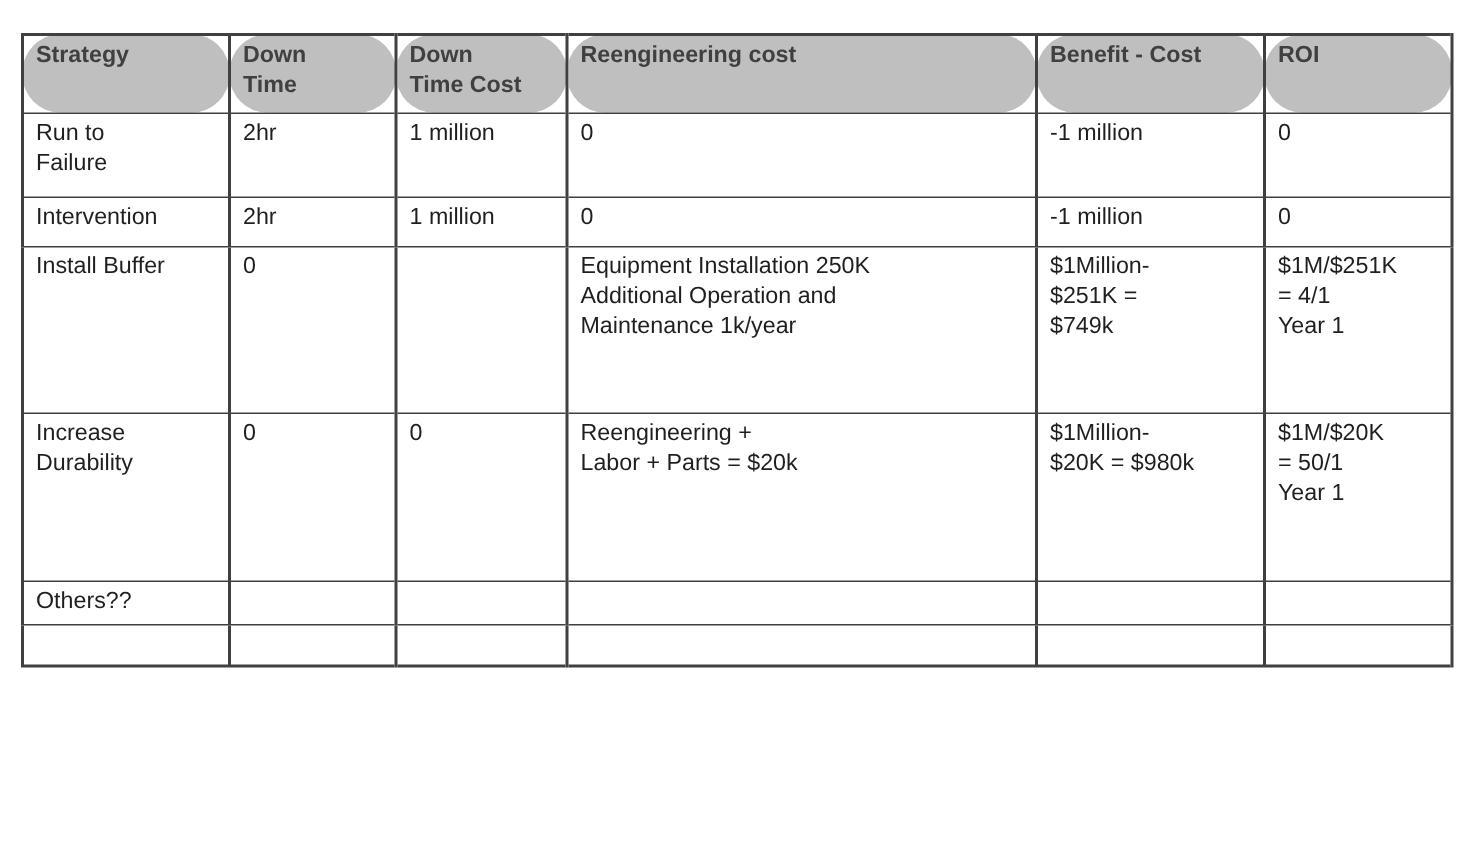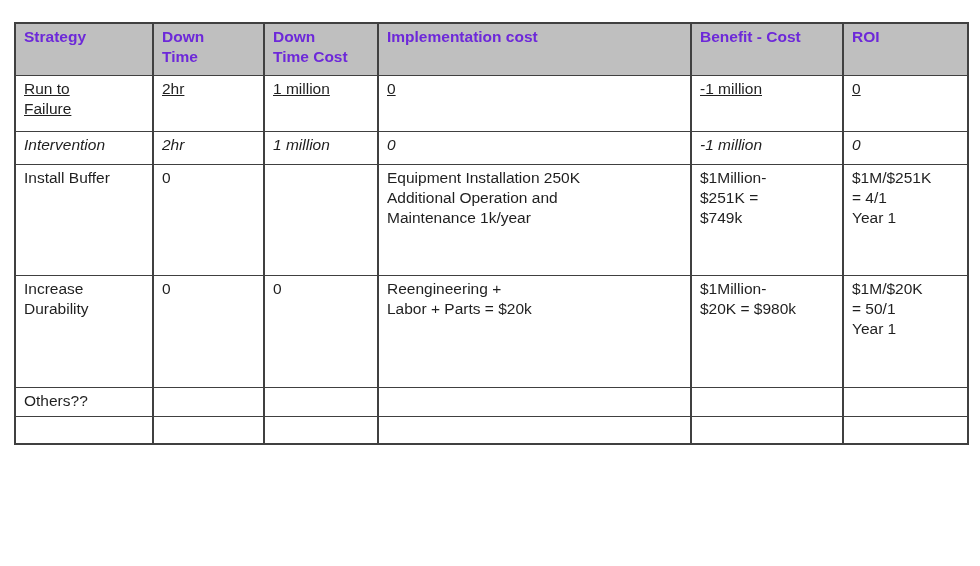--- a/index.html
+++ b/index.html
@@ -36,26 +36,27 @@
     text-align: left;
     padding: 3px 6px 3px 8px;
     font-size: 15.5px;
     line-height: 1.32;
     white-space: pre-line;
     overflow: hidden;
   }
   table.strategy-table th {
     background: #bfbfbf;
     font-weight: 700;
-    color: #6d28d9;
+    color: #404040;
+    border-radius: 25px;
   }
   
   tr.r-header  { height: 52px; }
-  tr.r-0 { height: 56px; text-decoration: underline; }
-  tr.r-1 { height: 33px; font-style: italic; }
+  tr.r-0 { height: 56px; }
+  tr.r-1 { height: 33px; }
   tr.r-2 { height: 105px; }
   tr.r-3 { height: 111px; margin-top: 16px; }
   tr.r-4 { height: 112px; padding-left: 16px; }
   tr.r-5 { height: 29px; }
   tr.r-6 { height: 28px; }
 </style>
 </head>
 <body>
 
 <div class="page">
@@ -68,21 +69,21 @@
       <col style="width:152px">
       <col style="width:125px">
     </colgroup>
     <thead>
       <tr class="r-header">
         <th>Strategy</th>
         <th>Down
 Time</th>
         <th>Down
 Time Cost</th>
-        <th>Implementation cost</th>
+        <th>Reengineering cost</th>
         <th>Benefit - Cost</th>
         <th>ROI</th>
       </tr>
     </thead>
     <tbody>
       <tr class="r-0">
         <td>Run to
 Failure</td>
         <td>2hr</td>
         <td>1 million</td>

